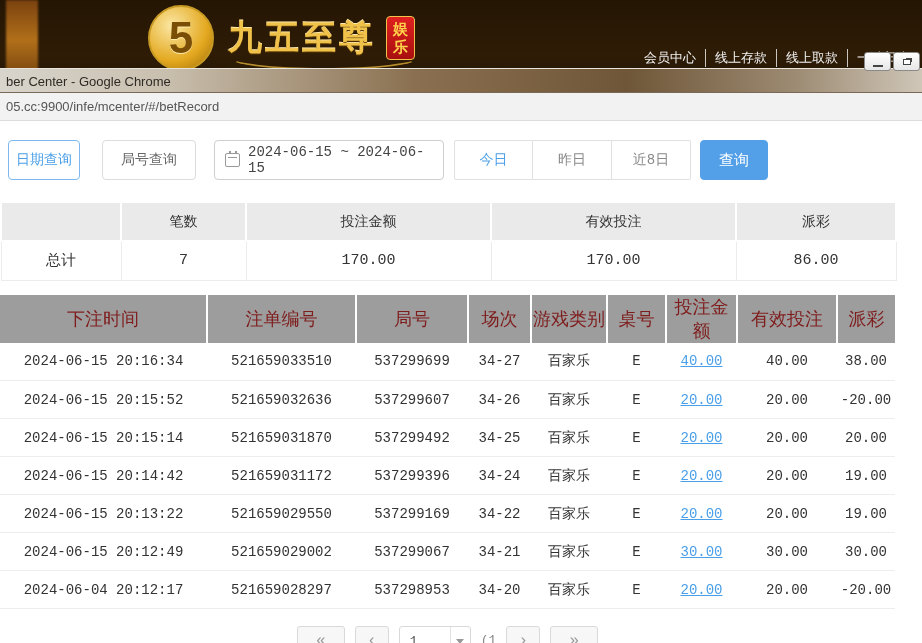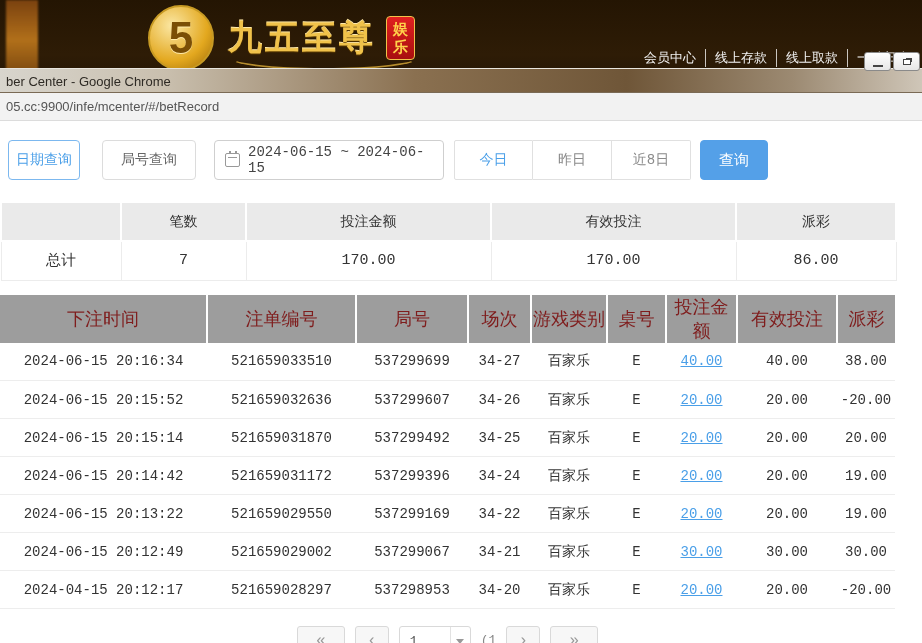--- a/index.html
+++ b/index.html
@@ -266,21 +266,21 @@
             <td>521659029002</td>
             <td>537299067</td>
             <td>34-21</td>
             <td>百家乐</td>
             <td>E</td>
             <td><a class="amt-link">30.00</a></td>
             <td>30.00</td>
             <td>30.00</td>
           </tr>
           <tr>
-            <td>2024-04-15 20:12:17</td>
+            <td>2024-06-04 20:12:17</td>
             <td>521659028297</td>
             <td>537298953</td>
             <td>34-20</td>
             <td>百家乐</td>
             <td>E</td>
             <td><a class="amt-link">20.00</a></td>
             <td>20.00</td>
             <td class="neg">-20.00</td>
           </tr>
         </tbody>

